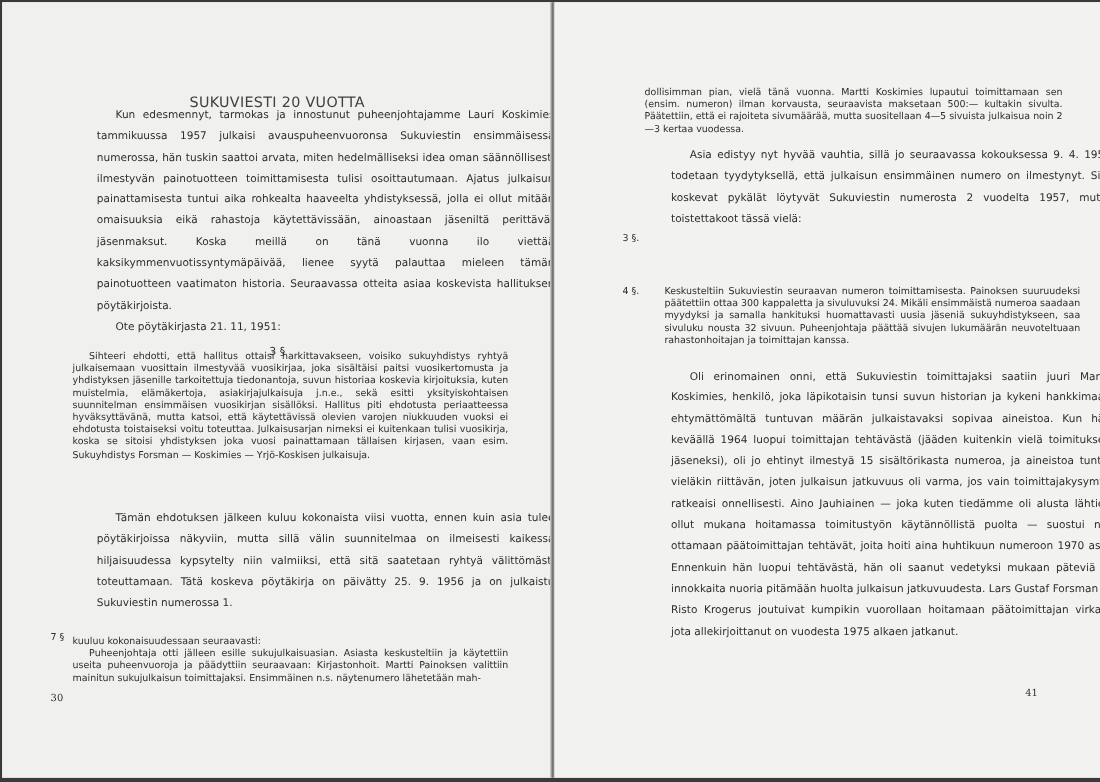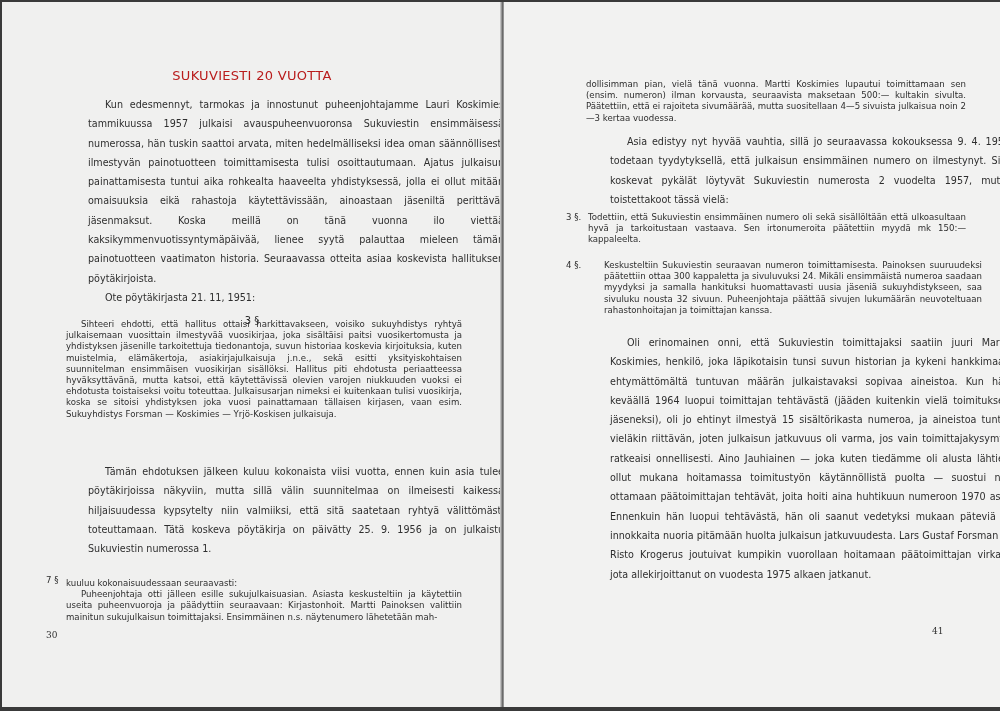--- a/index.html
+++ b/index.html
@@ -2,21 +2,21 @@
 <html><head>
 <meta charset="utf-8">
 <style>
   html, body { margin:0; padding:0; }
   body { width:1000px; height:711px; background:#3a3a3a; position:relative; overflow:hidden; font-family:"DejaVu Sans", sans-serif; color:#2a2a2a; }
   .spread { position:absolute; left:2px; top:2px; width:998px; height:705px; background:#efefef; }
   .page { position:absolute; top:0; height:705px; background:#f0f0ef; }
   .page.left { left:0; width:500px; }
   .page.right { left:502px; width:496px; background:#f2f2f1; }
   .gutter { position:absolute; left:498px; top:0; width:5px; height:705px; background:linear-gradient(to right,#d8d8d8,#6a6a6a 50%,#d0d0d0); }
-  .title { position:absolute; left:0; width:500px; top:66px; text-align:center; font-size:13px; letter-spacing:0.3px; color:#b91c1c; }
+  .title { position:absolute; left:0; width:500px; top:84px; text-align:center; font-size:13px; letter-spacing:0.3px; color:#404040; }
   .body { position:absolute; font-size:9.6px; line-height:19.3px; color:#2e2e2e; text-align:justify;margin-left:44px; }
   .body p { margin:0; text-indent:17px; }
   .small { position:absolute; font-size:8.6px; line-height:11.2px; color:#2e2e2e; text-align:justify; }
   .small p { margin:0; }
   .center { position:absolute; text-align:center; font-size:10px; color:#2e2e2e; }
   .pnum { position:absolute; font-family:"DejaVu Serif", serif; font-size:9px; color:#333; }
   .para-num { position:absolute; font-size:8.6px; color:#2e2e2e; }
 </style>
 </head>
 <body>
@@ -54,23 +54,20 @@
   <div class="page right">
     <div class="small" style="left:82px; top:77px; width:380px;">
       <p>dollisimman pian, vielä tänä vuonna. Martti Koskimies lupautui toimittamaan sen (ensim. numeron) ilman korvausta, seuraavista maksetaan 500:— kultakin sivulta. Päätettiin, että ei rajoiteta sivumäärää, mutta suositellaan 4—5 sivuista julkaisua noin 2—3 kertaa vuodessa.</p>
     </div>
 
     <div class="body" style="left:62px; top:130px; width:400px;">
       <p>Asia edistyy nyt hyvää vauhtia, sillä jo seuraavassa kokouksessa 9. 4. 1957 todetaan tyydytyksellä, että julkaisun ensimmäinen numero on ilmestynyt. Sitä koskevat pykälät löytyvät Sukuviestin numerosta 2 vuodelta 1957, mutta toistettakoot tässä vielä:</p>
     </div>
 
     <div class="para-num" style="left:62px; top:210px;">3 §.</div>
-    <div class="small" style="left:84px; top:210px; width:378px;">
-      <p>Todettiin, että Sukuviestin ensimmäinen numero oli sekä sisällöltään että ulkoasultaan hyvä ja tarkoitustaan vastaava. Sen irtonumeroita päätettiin myydä mk 150:— kappaleelta.</p>
-    </div>
 
     <div class="para-num" style="left:62px; top:258px;">4 §.</div>
     <div class="small" style="left:100px; top:258px; width:378px;">
       <p>Keskusteltiin Sukuviestin seuraavan numeron toimittamisesta. Painoksen suuruudeksi päätettiin ottaa 300 kappaletta ja sivuluvuksi 24. Mikäli ensimmäistä numeroa saadaan myydyksi ja samalla hankituksi huomattavasti uusia jäseniä sukuyhdistykseen, saa sivuluku nousta 32 sivuun. Puheenjohtaja päättää sivujen lukumäärän neuvoteltuaan rahastonhoitajan ja toimittajan kanssa.</p>
     </div>
 
     <div class="body" style="left:62px; top:331px; width:400px;">
       <p>Oli erinomainen onni, että Sukuviestin toimittajaksi saatiin juuri Martti Koskimies, henkilö, joka läpikotaisin tunsi suvun historian ja kykeni hankkimaan ehtymättömältä tuntuvan määrän julkaistavaksi sopivaa aineistoa. Kun hän keväällä 1964 luopui toimittajan tehtävästä (jääden kuitenkin vielä toimituksen jäseneksi), oli jo ehtinyt ilmestyä 15 sisältörikasta numeroa, ja aineistoa tuntui vieläkin riittävän, joten julkaisun jatkuvuus oli varma, jos vain toimittajakysymys ratkeaisi onnellisesti. Aino Jauhiainen — joka kuten tiedämme oli alusta lähtien ollut mukana hoitamassa toimitustyön käytännöllistä puolta — suostui nyt ottamaan päätoimittajan tehtävät, joita hoiti aina huhtikuun numeroon 1970 asti. Ennenkuin hän luopui tehtävästä, hän oli saanut vedetyksi mukaan päteviä ja innokkaita nuoria pitämään huolta julkaisun jatkuvuudesta. Lars Gustaf Forsman ja Risto Krogerus joutuivat kumpikin vuorollaan hoitamaan päätoimittajan virkaa, jota allekirjoittanut on vuodesta 1975 alkaen jatkanut.</p>
     </div>
 

